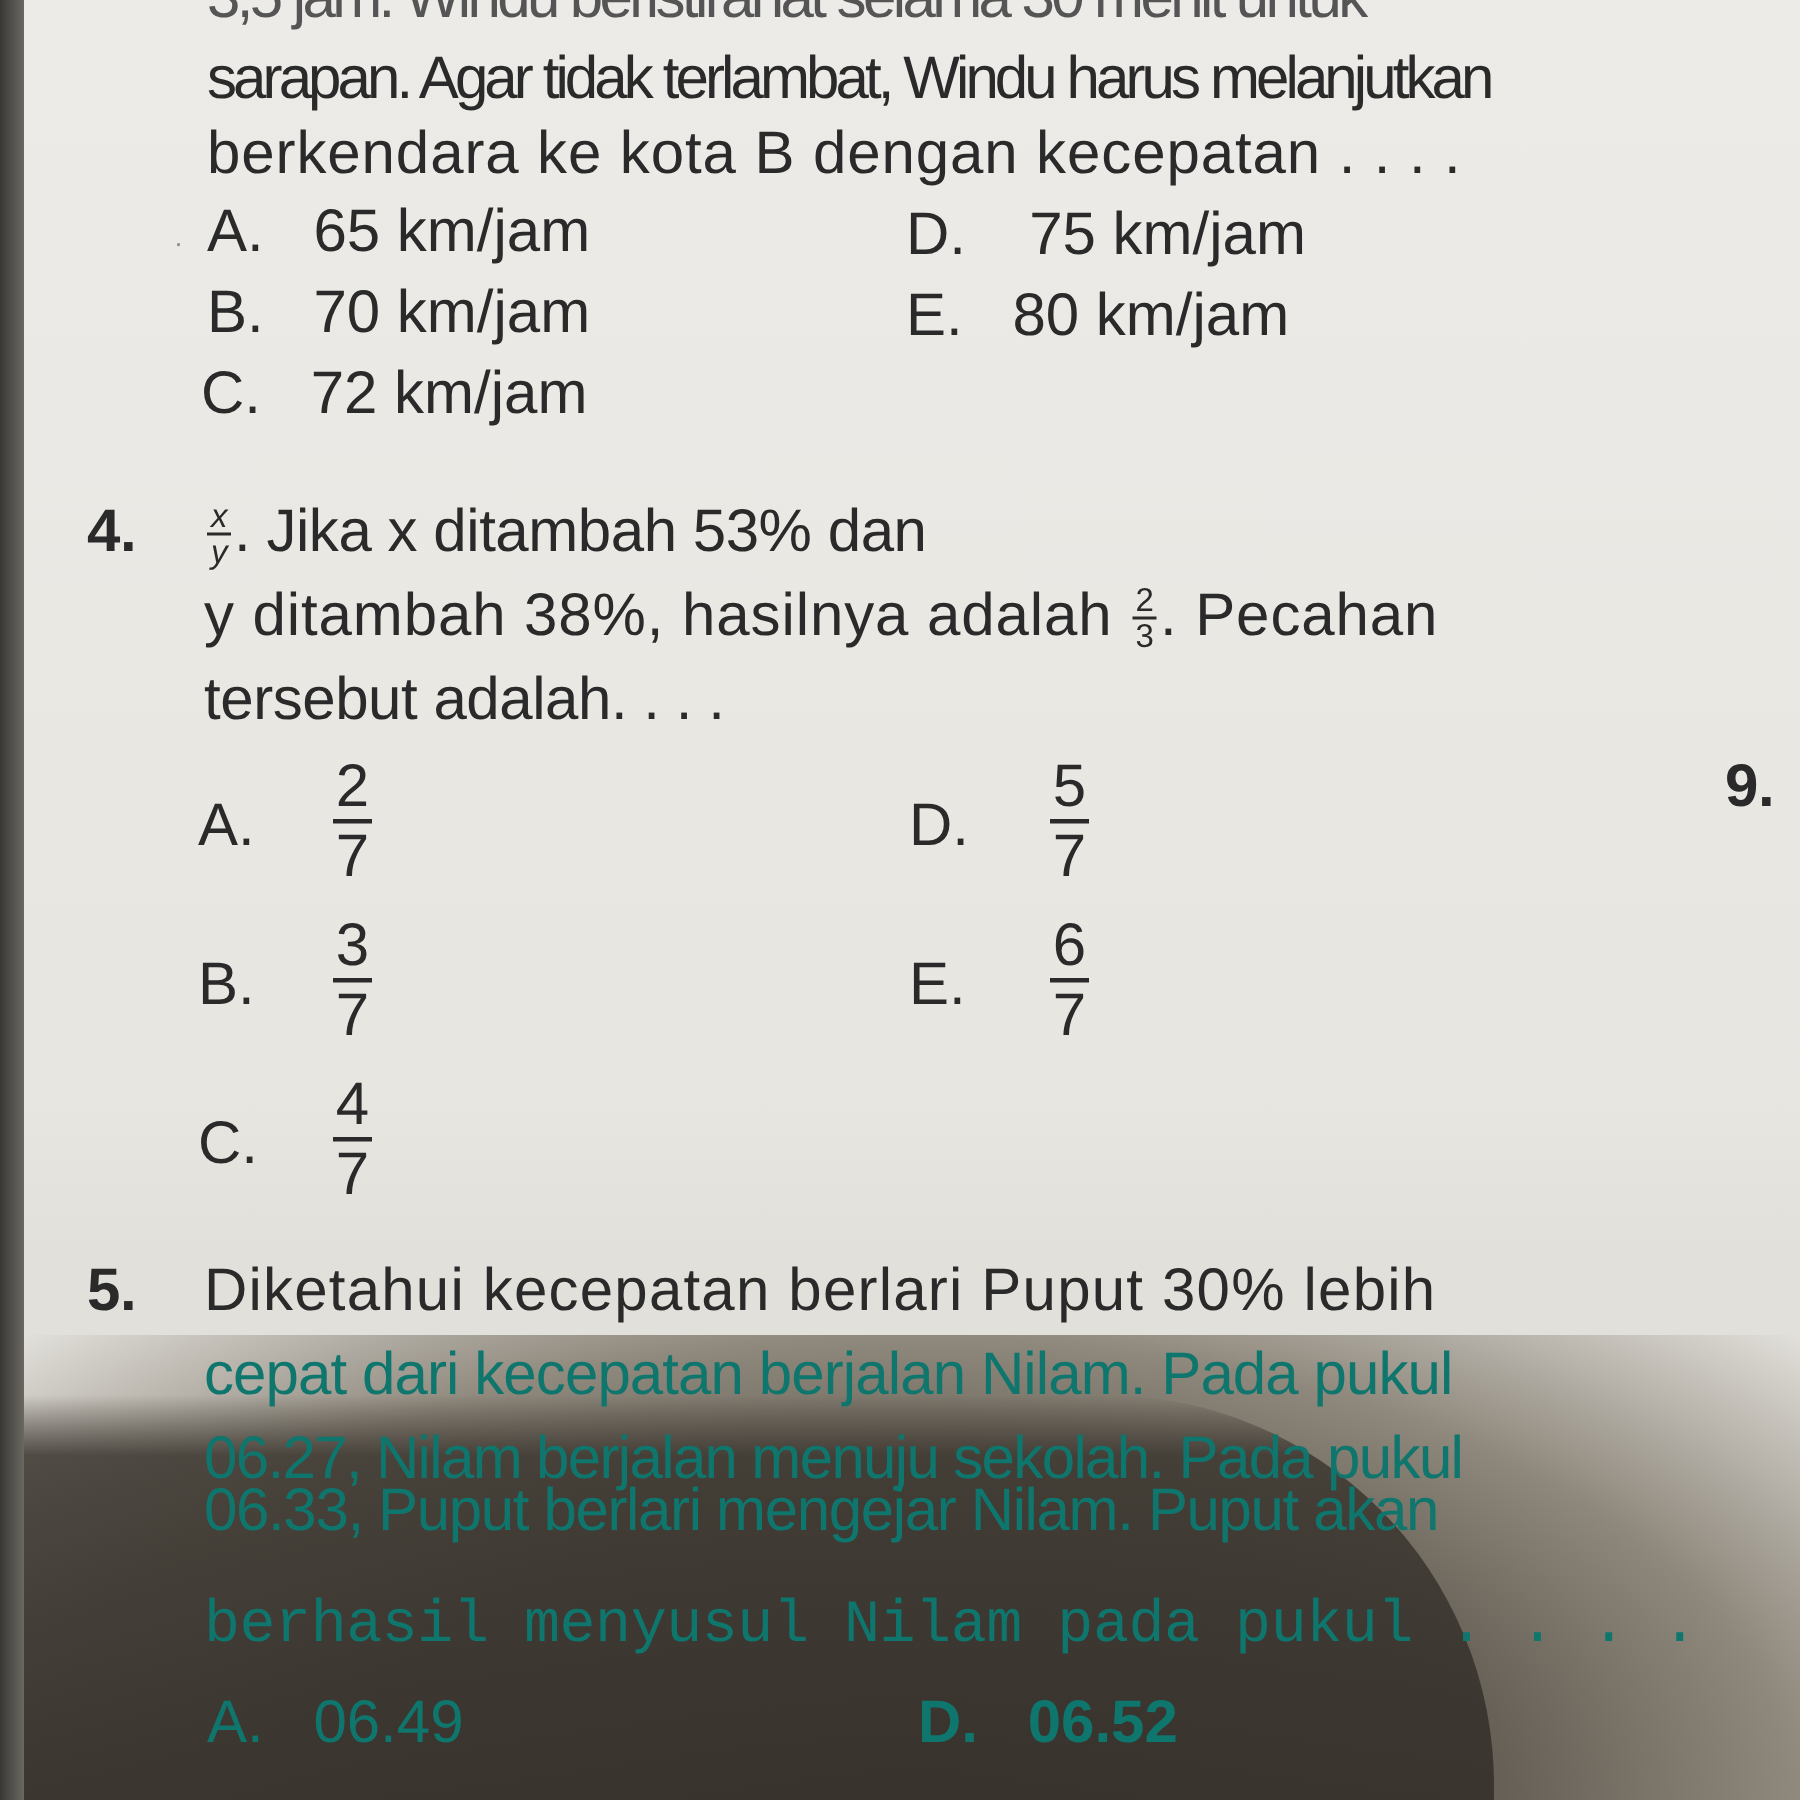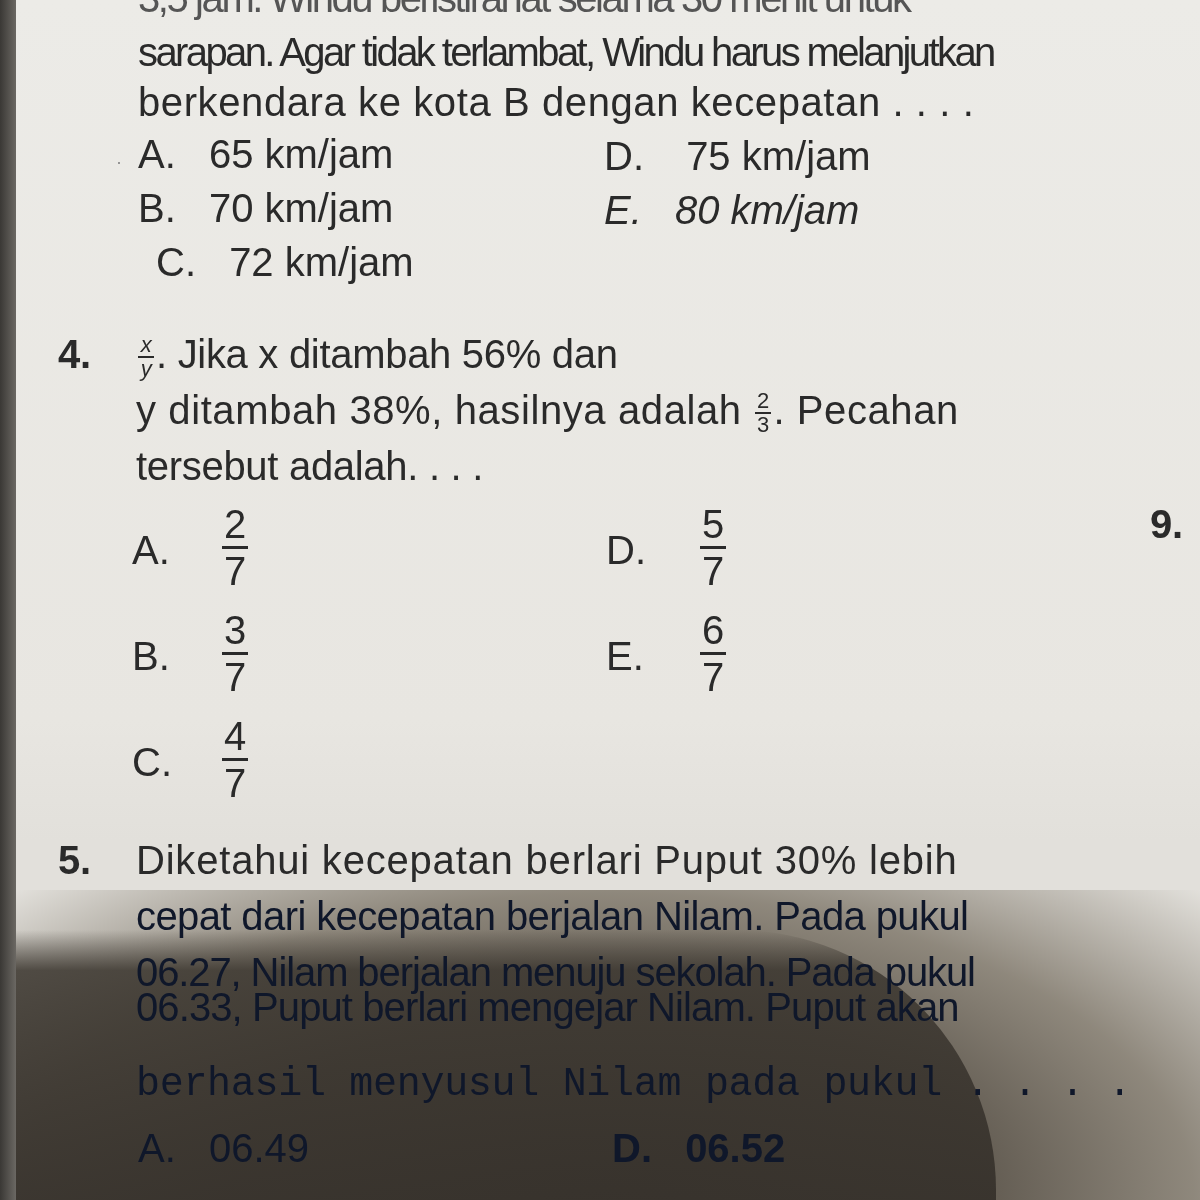--- a/index.html
+++ b/index.html
@@ -37,21 +37,21 @@
     position: absolute; display: flex; flex-direction: column; align-items: center;
     font-size: 40px; line-height: 40px;
   }
   .frac .bar { width: 26px; height: 3px; background: #2a2a2a; margin: 2px 0; }
   .ifrac {
     display: inline-flex; flex-direction: column; align-items: center; vertical-align: middle;
     font-size: 22px; line-height: 22px; margin: 0 2px;
   }
   .ifrac .bar { width: 16px; height: 2px; background: #2a2a2a; }
   .condensed { letter-spacing: -2.4px; }
-  .dark-text { color: #0f172a; }
+  .dark-text { color: #0f766e; }
   .tick { position: absolute; left: 116px; top: 152px; font-size: 18px; color: #888; }
 </style>
 </head>
 <body>
 
 <div class="edge-left"></div>
 <div class="paper"></div>
 <div class="shadow"></div>
 <div class="shadow2"></div>
 
@@ -61,40 +61,40 @@
 <div class="tick">·</div>
 
 <div class="opt" style="left:138px; top:132px;">
   <span>A.</span>
   <span style="margin-left:22px;">65 km/jam</span>
 </div>
 <div class="opt" style="left:138px; top:186px;">
   <span>B.</span>
   <span style="margin-left:22px;">70 km/jam</span>
 </div>
-<div class="opt" style="left:156px; top:240px;">
+<div class="opt" style="left:134px; top:240px;">
   <span>C.</span>
   <span style="margin-left:22px;">72 km/jam</span>
 </div>
 <div class="opt" style="left:604px; top:134px;">
   <span>D.</span>
   <span style="margin-left:31px;">75 km/jam</span>
 </div>
-<div class="opt" style="left:604px; top:188px;font-style:italic;">
+<div class="opt" style="left:604px; top:188px;">
   <span>E.</span>
   <span style="margin-left:22px;">80 km/jam</span>
 </div>
 
 <div class="line num" style="left:58px; top:332px;">4.</div>
 <div class="line" style="left:136px; top:332px;">
   <span class="ifrac">
     <span style="font-style:italic;">x</span>
     <span class="bar"></span>
     <span style="font-style:italic;">y</span>
-  </span><span>. Jika x ditambah 56% dan</span>
+  </span><span>. Jika x ditambah 53% dan</span>
 </div>
 <div class="line" style="left:136px; top:388px; letter-spacing:0.6px;">
   <span>y ditambah 38%, hasilnya adalah</span>
   <span class="ifrac">
     <span>2</span>
     <span class="bar"></span>
     <span>3</span>
   </span><span>. Pecahan</span>
 </div>
 <div class="line" style="left:136px; top:444px;">tersebut adalah. . . .</div>

